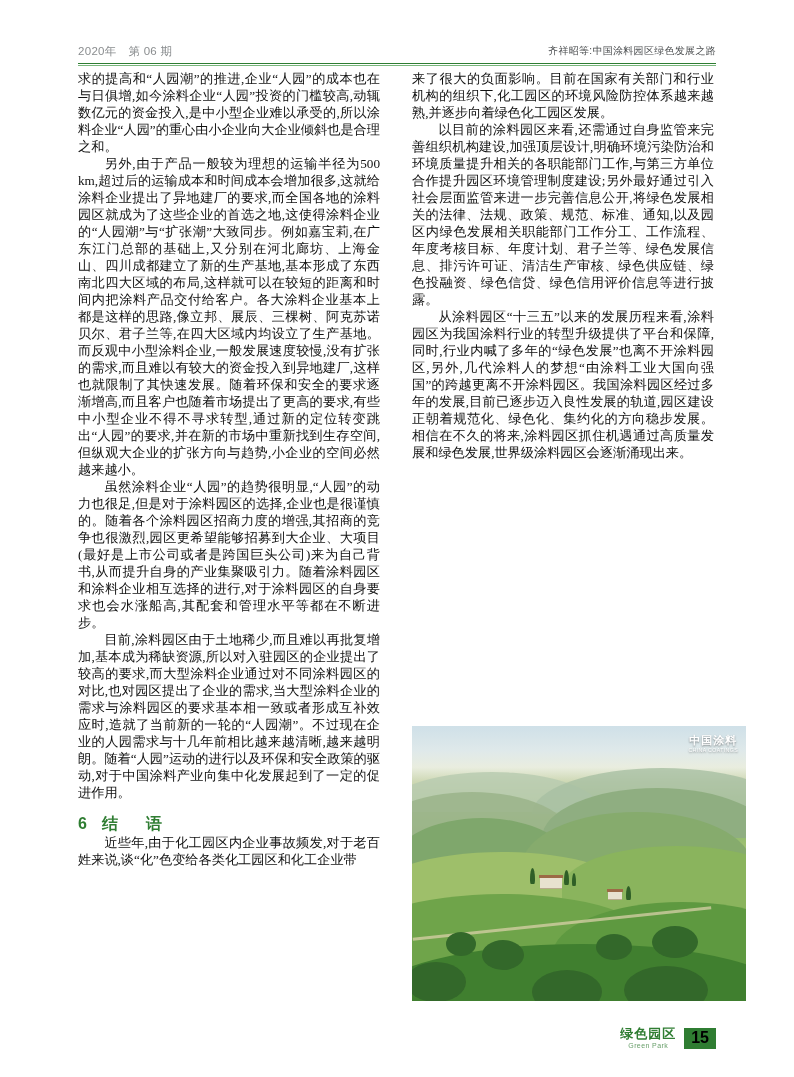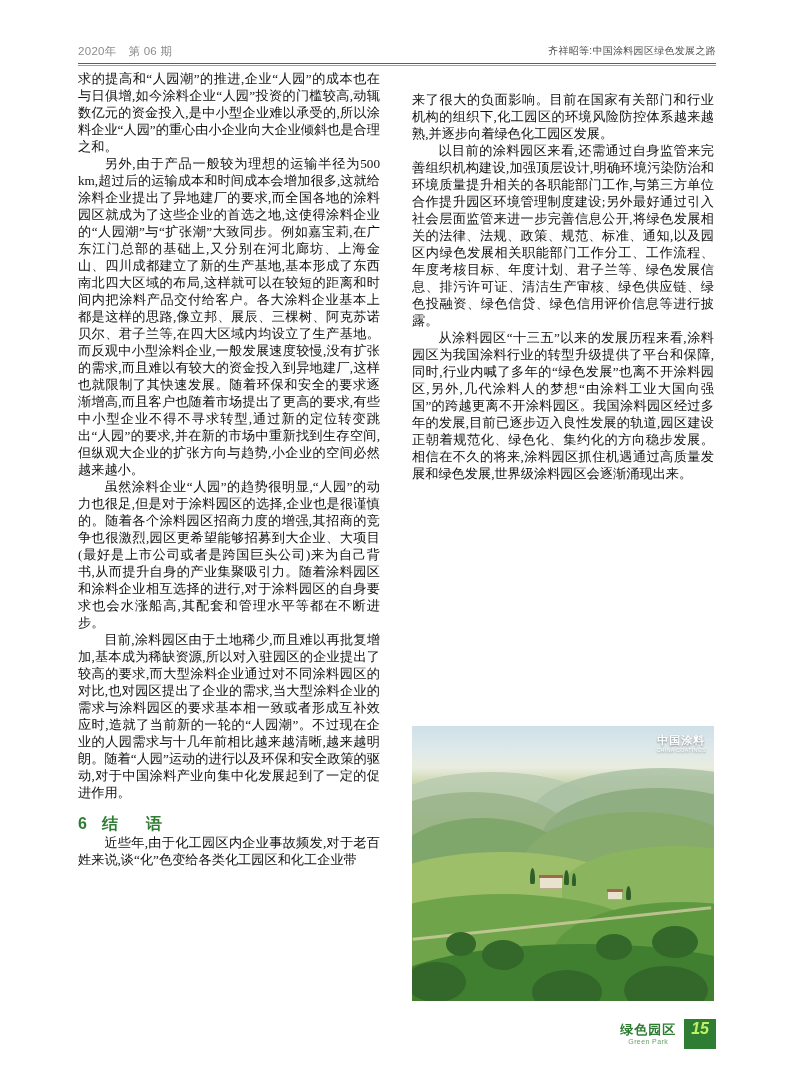--- a/index.html
+++ b/index.html
@@ -70,21 +70,21 @@
     position: absolute;
     top: 70px;
     width: 302px;
     font-size: 13.2px;
     line-height: 17px;
     text-align: justify;
     text-justify: inter-ideograph;
     color: #111;
   }
   .col-left { left: 78px; }
-  .col-right { left: 412px; margin-top: 21px; }
+  .col-right { left: 412px; }
 
   p.para {
     margin: 0;
     text-indent: 2em;
     text-align: justify;
   }
   p.para.noindent { text-indent: 0; }
 
   
   .section-head {
@@ -102,20 +102,21 @@
   .section-head .ttl { letter-spacing: 6px; }
 
   
   .photo-wrap {
     position: absolute;
     left: 412px;
     top: 726px;
     width: 302px;
     height: 275px;
     overflow: hidden;
+    padding-left: 32px;
   }
   .photo {
     position: absolute;
     inset: 0;
     background:
       linear-gradient(to bottom, rgba(255,255,255,0) 72%, rgba(40,60,20,0.25) 100%),
       linear-gradient(to bottom,
         #cfe0e8 0%,
         #dfe9ea 9%,
         #e9eddf 15%,
@@ -255,26 +256,25 @@
   }
   .footer-en {
     font-family: "Liberation Sans", "DejaVu Sans", sans-serif;
     font-size: 7px;
     color: #6aa06c;
     letter-spacing: .4px;
     margin-top: 1px;
   }
   .page-num {
     background: #2f7d32;
-    color: #bef264;
+    color: #000000;
     font-family: "Liberation Sans", "DejaVu Sans", sans-serif;
     font-size: 16px;
-    font-style: italic;
     font-weight: bold;
-    padding: 2px 7px 12px 7px;
+    padding: 2px 7px 3px 7px;
     line-height: 1;
   }
 </style>
 </head>
 <body>
 
 <div class="page">
 
   <div class="header">
     <div class="header-left">2020年　第 06 期</div>

